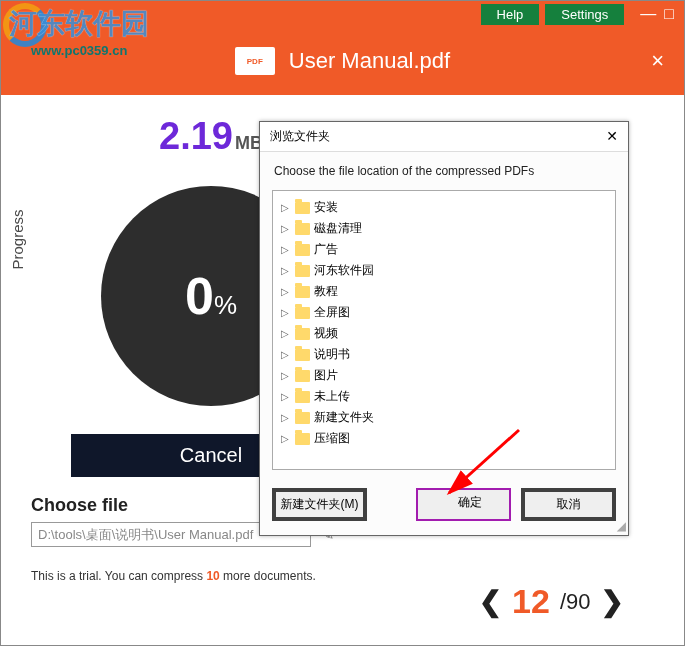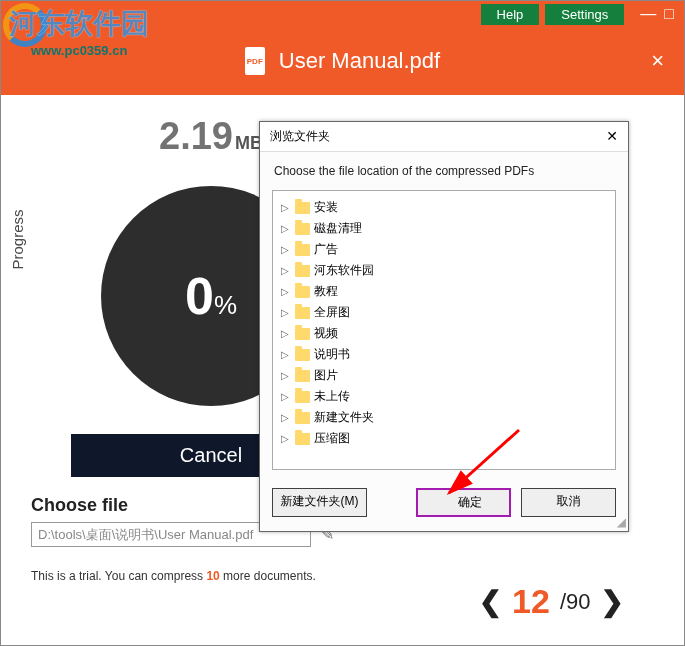--- a/index.html
+++ b/index.html
@@ -3,33 +3,33 @@
 <meta charset="utf-8">
 <style>
 * { margin: 0; padding: 0; box-sizing: border-box; font-family: "Segoe UI", Arial, sans-serif; }
 body { width: 685px; height: 646px; background: #fff; position: relative; overflow: hidden; border: 1px solid #888; }
 
 .topbar { background: #f05a28; height: 26px; display: flex; align-items: center; justify-content: flex-end; padding-right: 10px; gap: 6px; }
 .topbar-btn { background: #15803d; color: #fff; padding: 3px 16px; font-size: 13px; cursor: pointer; }
 .win-controls { display: flex; gap: 8px; margin-left: 10px; color: #fff; font-size: 16px; }
 
 .header { background: #f05a28; height: 68px; display: flex; align-items: center; justify-content: center; gap: 14px; position: relative; }
-.pdf-icon { width: 20px; height: 28px; background: #fff; border-radius: 2px; display: flex; align-items: center; justify-content: center; color: #f05a28; font-size: 8px; font-weight: bold; }
+.pdf-icon { width: 40px; height: 28px; background: #fff; border-radius: 2px; display: flex; align-items: center; justify-content: center; color: #f05a28; font-size: 8px; font-weight: bold; }
 .header-title { color: #fff; font-size: 22px; font-weight: 300; }
 .header-x { position: absolute; right: 20px; color: #fff; font-size: 22px; cursor: pointer; }
 
 .watermark { position: absolute; top: 0; left: 0; z-index: 5; pointer-events: none; }
 .wm1 { color: #3a8fd9; font-size: 28px; font-weight: bold; opacity: 0.85; text-shadow: 0 0 1px #fff; padding: 4px 8px; }
 .wm2 { color: #0f766e; font-size: 13px; font-weight: bold; padding-left: 30px; margin-top: -4px; }
 .wm-circle { width: 44px; height: 44px; border: 6px solid #f39c12; border-right-color: #2e87d3; border-bottom-color: #2e87d3; border-radius: 50%; position: absolute; top: 2px; left: 2px; opacity:0.9; }
 
 .main { display: flex; padding: 20px 30px 10px 30px; gap: 40px; position: relative; }
 .progress-label { position: absolute; left: 16px; top: 50%; transform: rotate(-90deg) translateX(50%); transform-origin: left center; color: #4a4a4a; font-size: 15px; }
 .col { flex: 1; display: flex; flex-direction: column; align-items: center; }
-.size-val { font-size: 38px; font-weight: bold; color: #737373; }
+.size-val { font-size: 38px; font-weight: bold; color: #6d28d9; }
 .size-unit { font-size: 18px; color: #555; font-weight: bold; margin-left:2px;}
 .circle { width: 220px; height: 220px; border-radius: 50%; background: #2d2d2d; display: flex; align-items: center; justify-content: center; margin-top: 28px; }
 .circle-text { color: #fff; font-size: 52px; font-weight: bold; }
 .circle-text small { font-size: 26px; font-weight: normal; }
 .cancel-btn { background: #0f172a; color: #fff; width: 100%; padding: 10px; font-size: 20px; text-align: center; margin-top: 28px; cursor: pointer; align-self:center; }
 .page-shape { width: 160px; height: 220px; border: 2px solid #222; margin-top: 28px; position: relative; background: linear-gradient(135deg, #fff 85%, transparent 85%); }
 .page-fold { position: absolute; top:0; right:0; width:40px; height:40px; border-left:2px solid #222; border-bottom:2px solid #222; background:#fff;}
 
 .choose-row { padding: 0 30px; margin-top: 8px; }
 .choose-title { font-size: 18px; font-weight: bold; color: #222; margin-bottom: 6px; }
@@ -48,21 +48,21 @@
 .dialog { position: absolute; top: 120px; left: 258px; width: 370px; background: #fcfcfc; border: 1px solid #666; z-index: 20; box-shadow: 0 0 4px rgba(0,0,0,.3); font-size:12px;}
 .dialog-title { display: flex; justify-content: space-between; padding: 6px 10px; border-bottom: 1px solid #ddd; background:#fff;}
 .dialog-close { cursor: pointer; font-size:14px;}
 .dialog-msg { padding: 12px 14px 8px; font-size: 12px; color:#222; }
 .tree { border: 1px solid #aaa; margin: 4px 12px 10px; height: 280px; overflow-y: auto; background: #fff; padding: 6px 4px; }
 .tree-item { display: flex; align-items: center; gap: 4px; padding: 2px 4px; font-size: 12px; cursor: pointer; }
 .tree-arrow { color: #666; font-size: 10px; width:10px;}
 .folder-ico { width: 15px; height: 12px; background: #ffd96b; border-radius: 1px; display:inline-block; position:relative;}
 .folder-ico::before{content:'';position:absolute;top:-3px;left:0;width:7px;height:3px;background:#ffd96b;border-radius:1px 1px 0 0;}
 .dialog-btns { display: flex; gap: 10px; padding: 8px 12px 14px; justify-content: flex-end; }
-.dlg-btn { border: 1px solid #404040; background: #efefef; padding: 4px 0; width: 95px; font-size: 12px; text-align: center; cursor: pointer; }
+.dlg-btn { border: 4px solid #404040; background: #efefef; padding: 4px 0; width: 95px; font-size: 12px; text-align: center; cursor: pointer; }
 .dlg-btn.primary { border: 2px solid #a21caf; padding-left: 13px; }
 .dlg-resize { position:absolute; bottom:2px; right:2px; color:#aaa; font-size:12px;}
 
 .arrow-annot { position: absolute; z-index: 30; pointer-events: none; top: 424px; left: 428px;}
 .arrow-annot svg { width: 100px; height: 80px; }
 </style>
 </head>
 <body>
 
 <div class="watermark">

